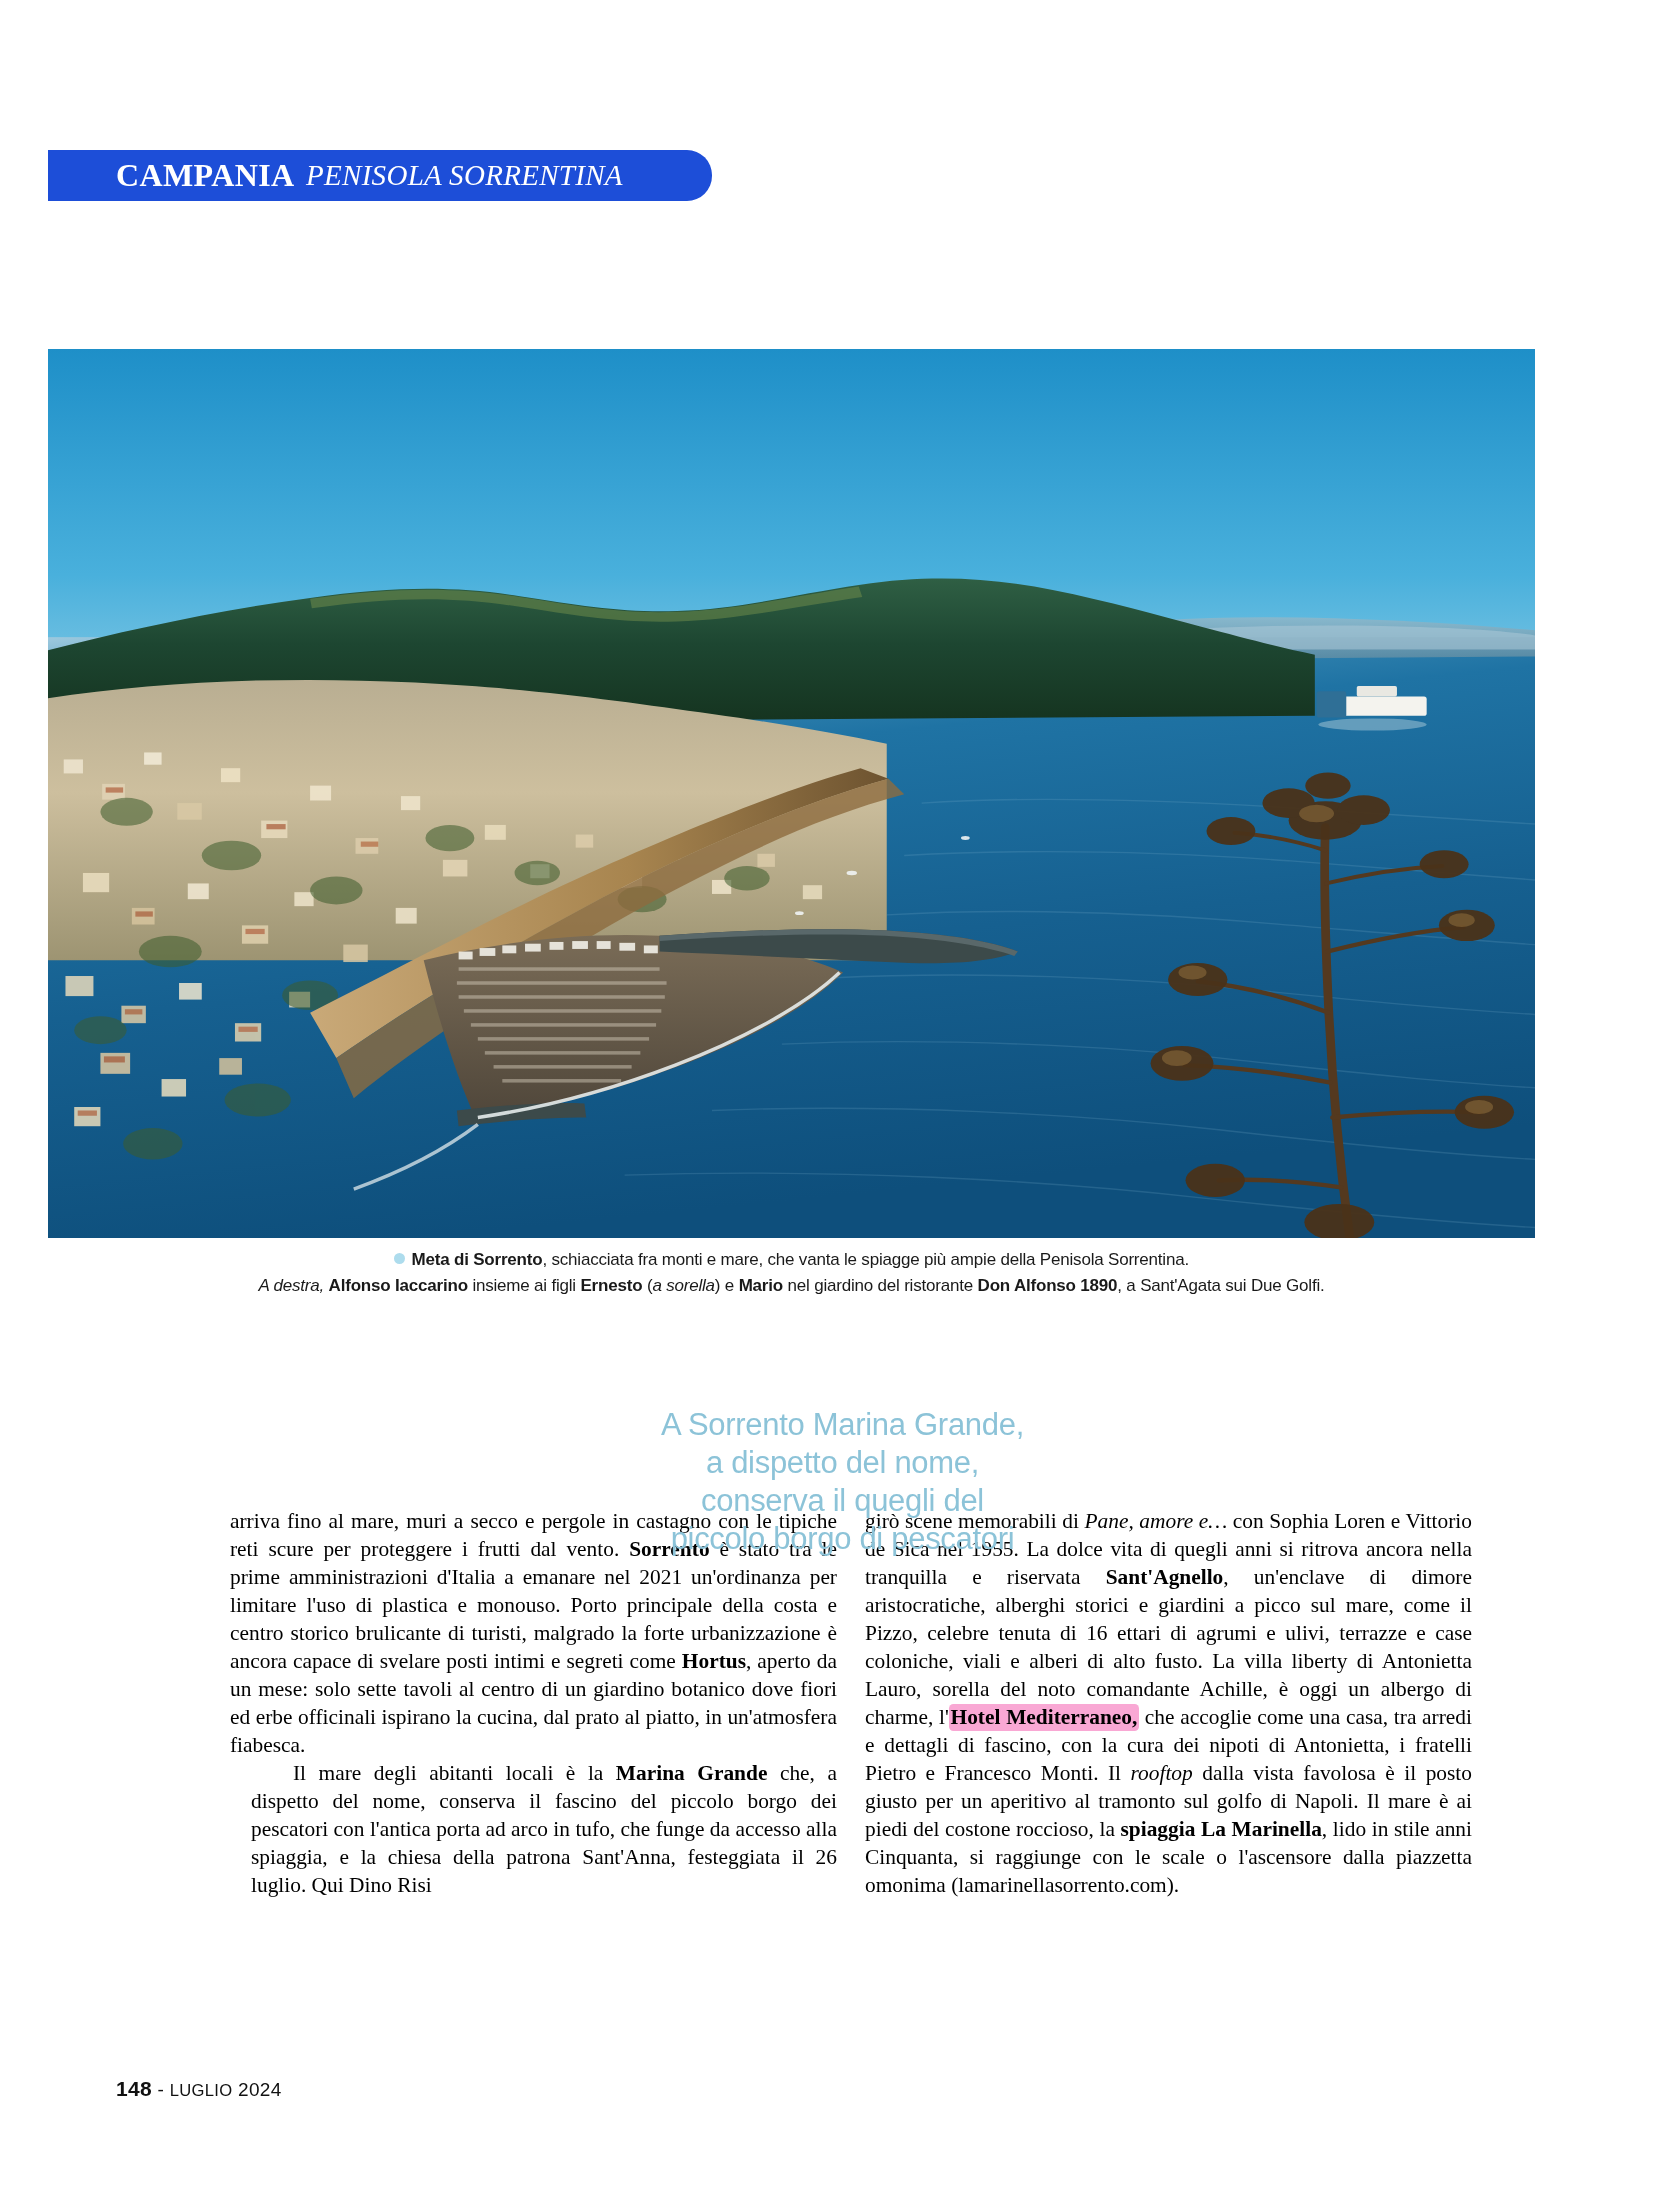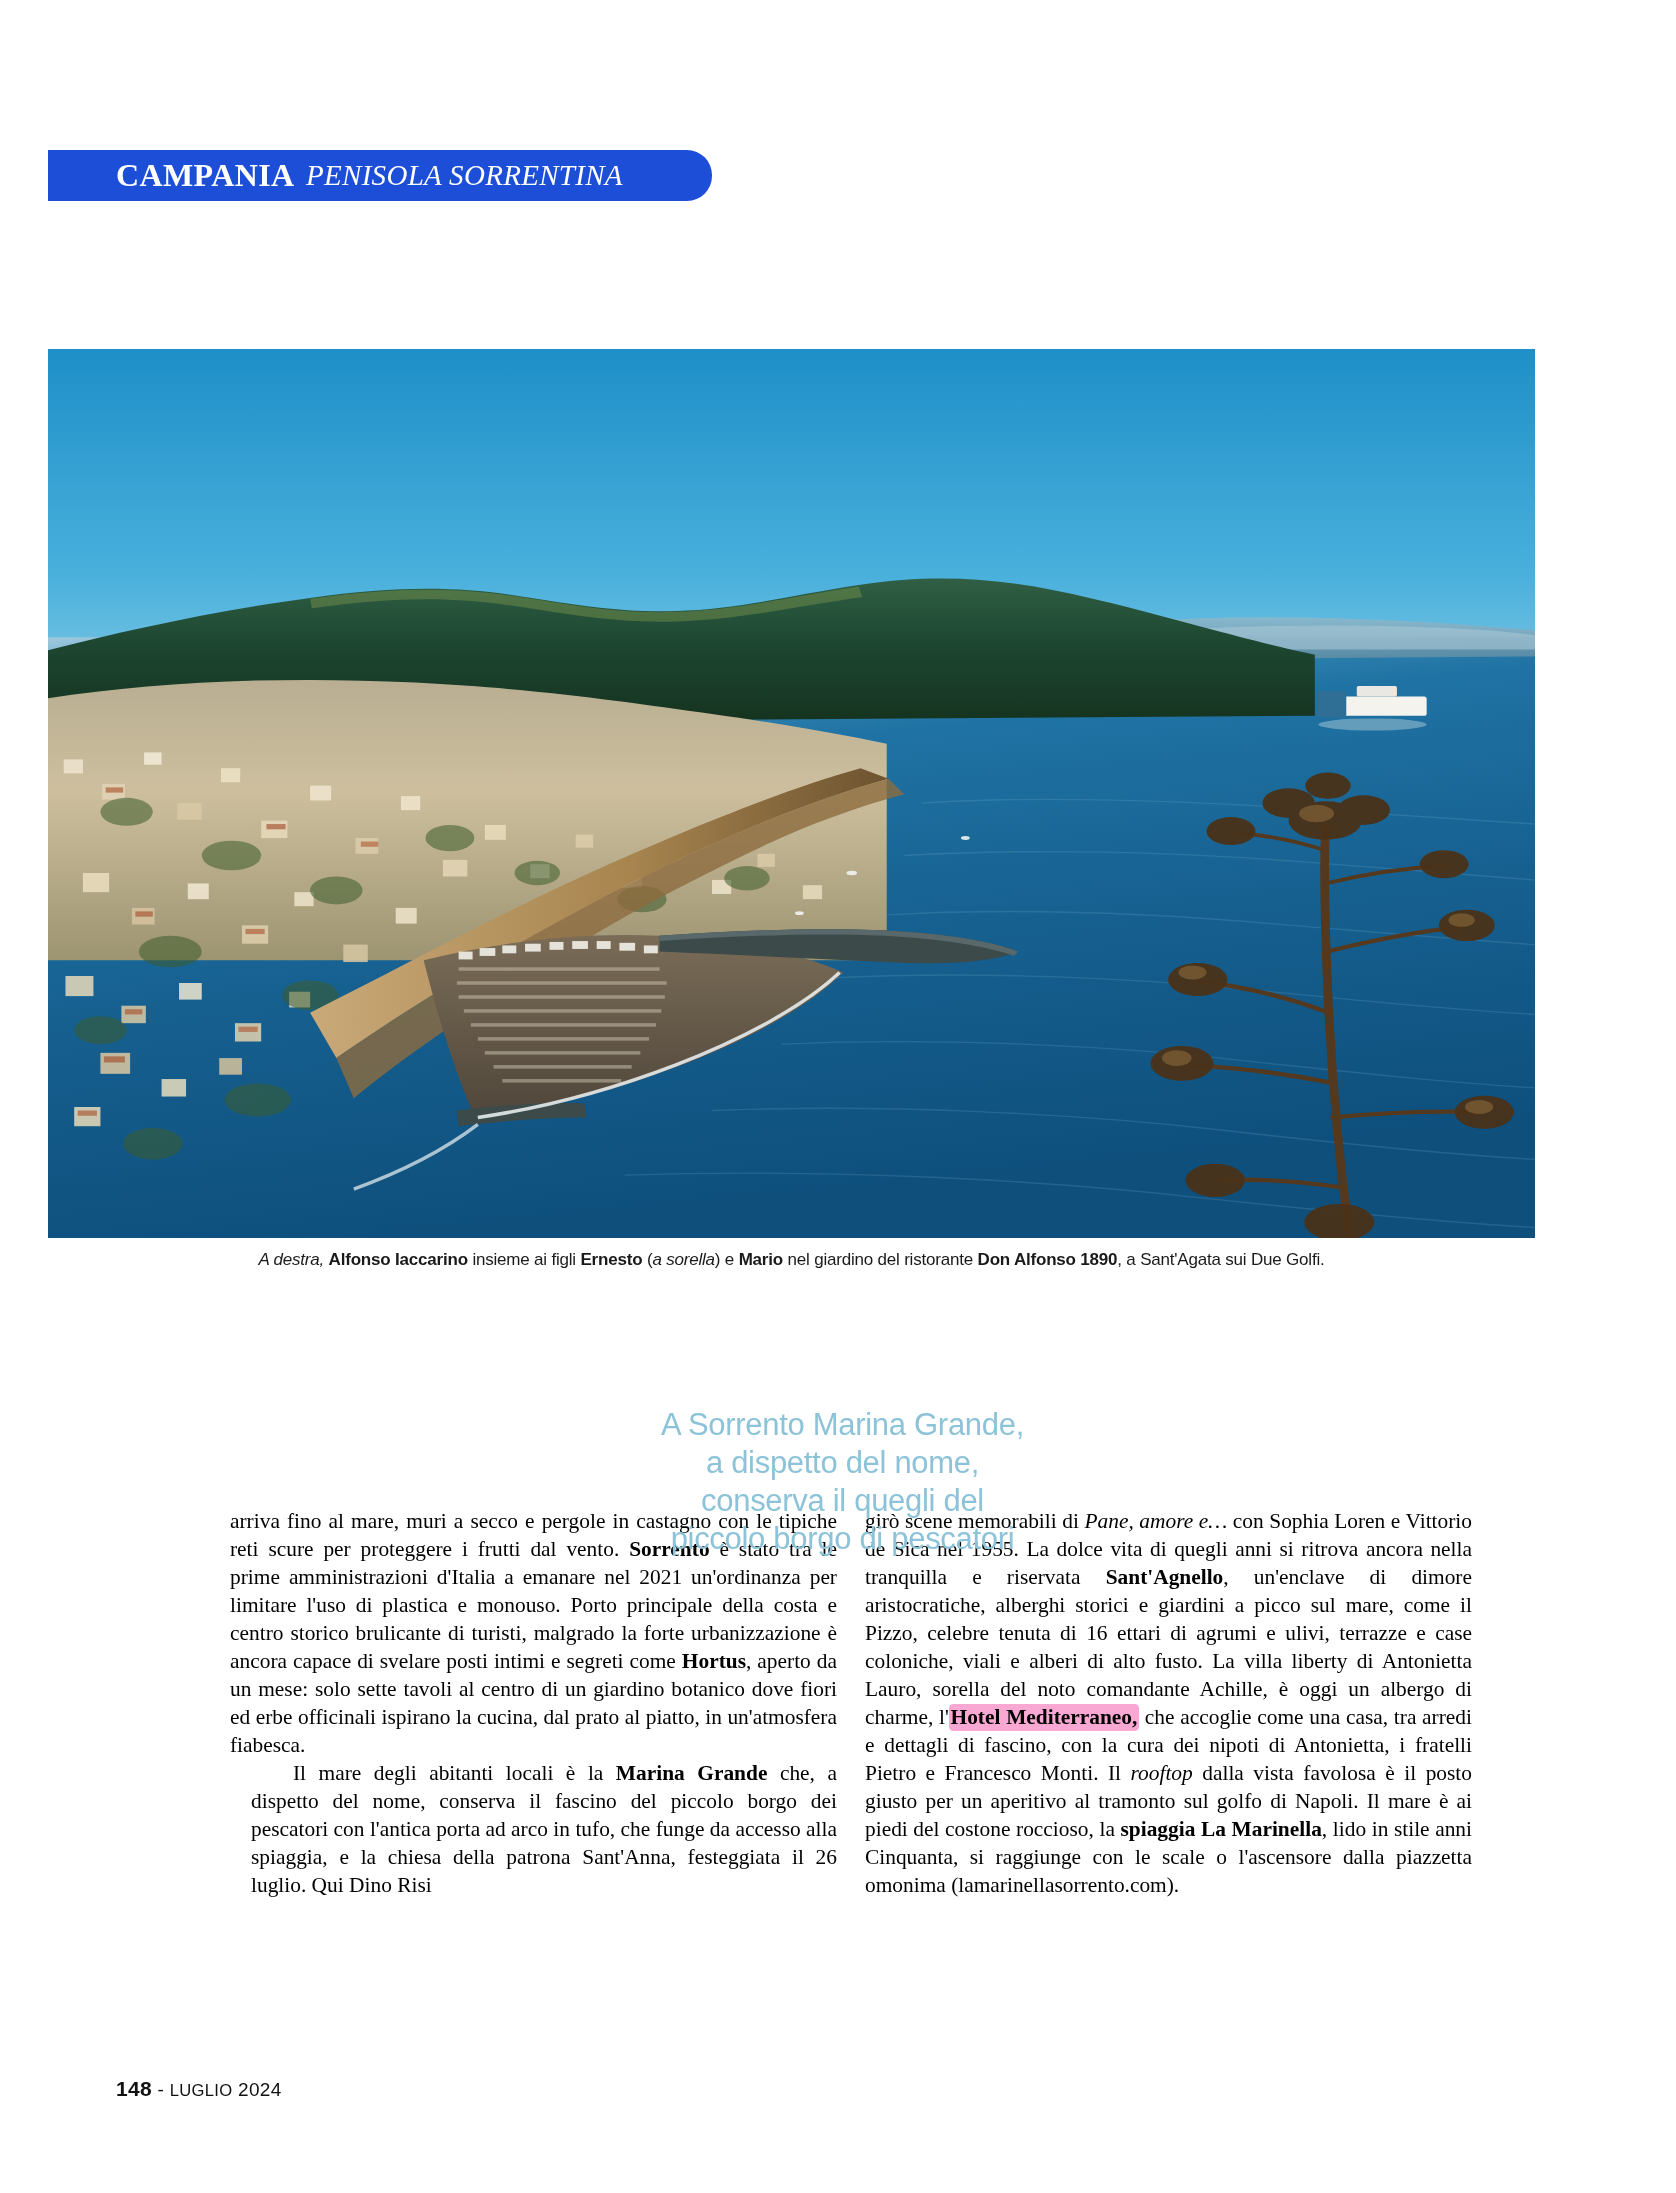--- a/index.html
+++ b/index.html
@@ -380,20 +380,23 @@
       <ellipse cx="1310" cy="714" rx="16" ry="8"></ellipse>
       <ellipse cx="1618" cy="654" rx="15" ry="8"></ellipse>
       <ellipse cx="1292" cy="812" rx="17" ry="9"></ellipse>
       <ellipse cx="1638" cy="868" rx="16" ry="8"></ellipse>
     </g>
   </svg>
 </div>
 
 <div class="caption">
   <div>
+    <span class="bullet-dot"></span><b>Meta di Sorrento</b><span>, schiacciata fra monti e mare, che vanta le spiagge più ampie della Penisola Sorrentina.</span>
+  </div>
+  <div>
     <i>A destra,</i>
     <b>Alfonso Iaccarino</b>
     <span>insieme ai figli</span>
     <b>Ernesto</b>
     <span>(</span><i>a sorella</i><span>)</span>
     <span>e</span>
     <b>Mario</b>
     <span>nel giardino del ristorante</span>
     <b>Don Alfonso 1890</b><span>, a Sant'Agata sui Due Golfi.</span>
   </div>

